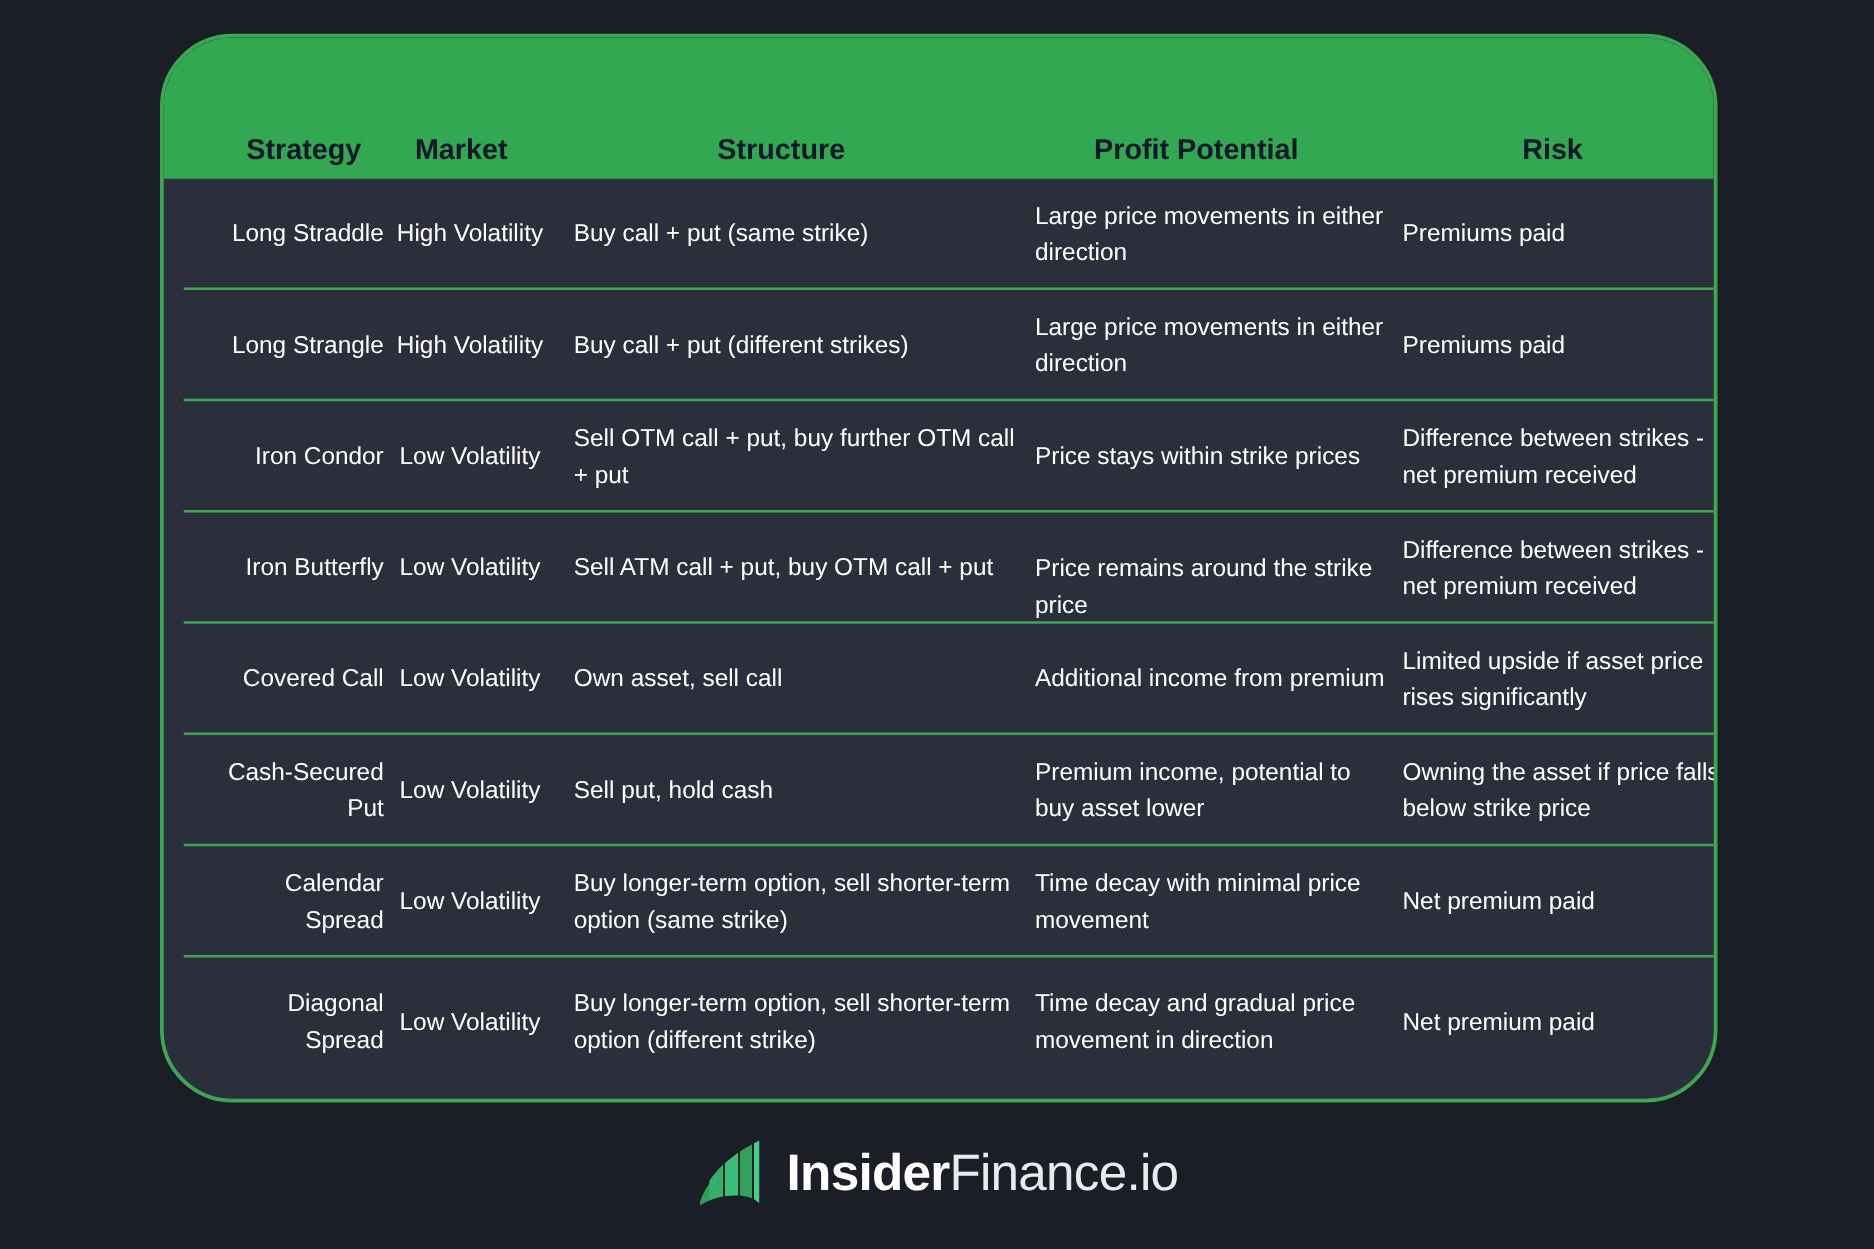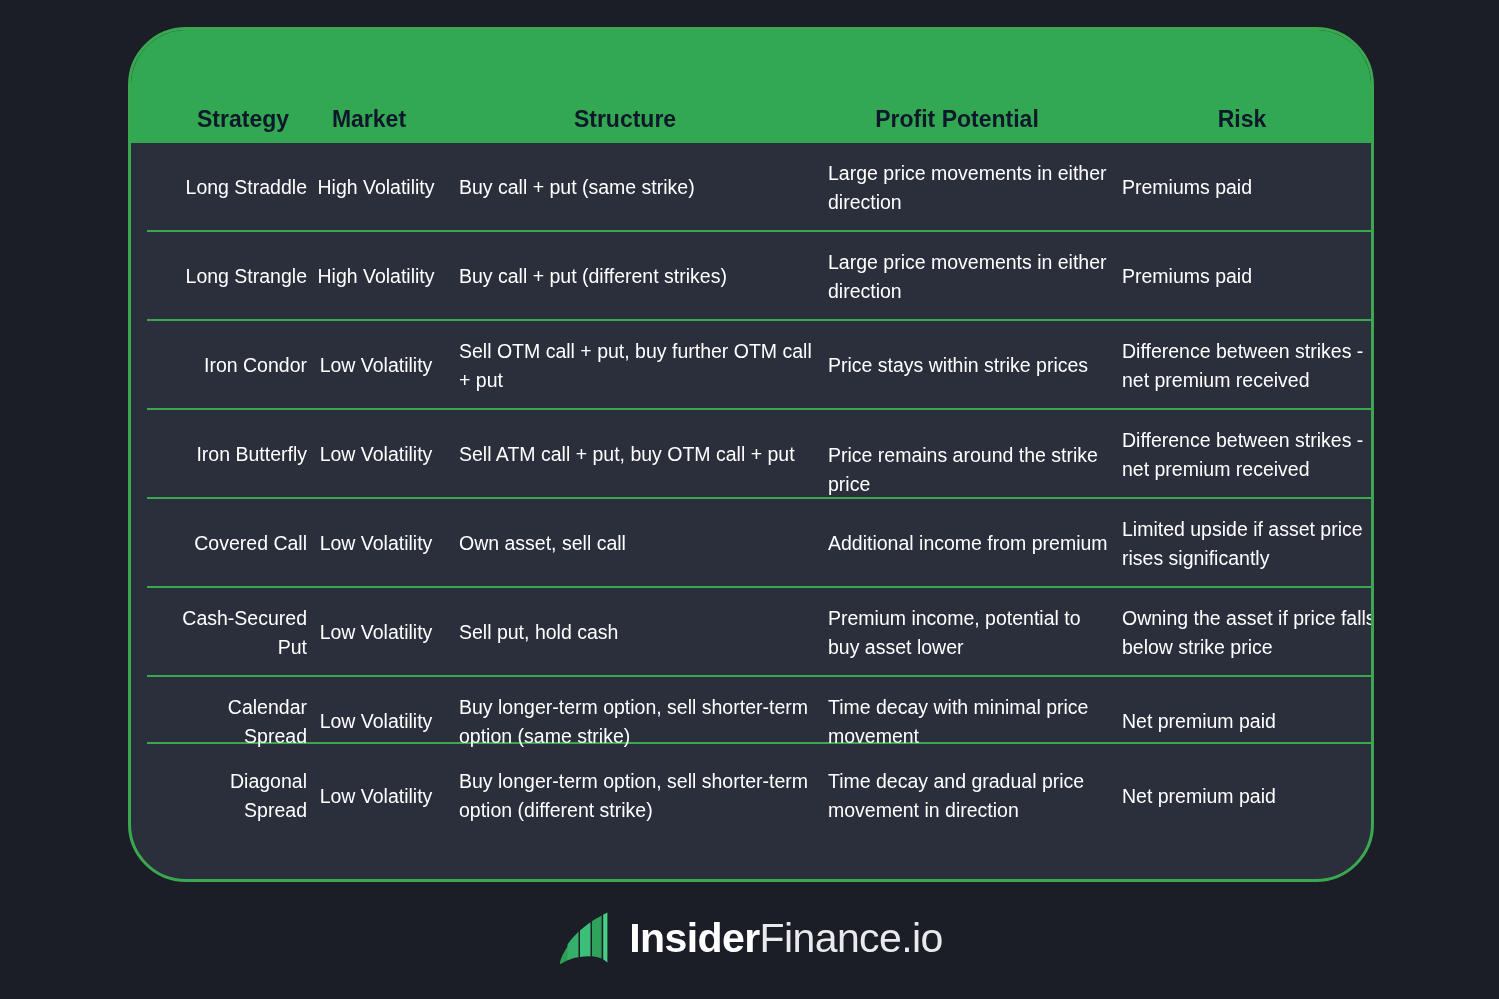--- a/index.html
+++ b/index.html
@@ -237,21 +237,21 @@
         </div>
         <div class="row" style="height: 89px;">
           <div class="cells">
             <div class="cell c-strategy" style="top: 16px;">Cash-Secured Put</div>
             <div class="cell c-market" style="top: 30px;">Low Volatility</div>
             <div class="cell c-structure" style="top: 30px;">Sell put, hold cash</div>
             <div class="cell c-profit" style="top: 16px;">Premium income, potential to buy asset lower</div>
             <div class="cell c-risk" style="top: 16px;">Owning the asset if price falls below strike price</div>
           </div>
         </div>
-        <div class="row" style="height: 67px;">
+        <div class="row" style="height: 89px;">
           <div class="cells">
             <div class="cell c-strategy" style="top: 16px;">Calendar Spread</div>
             <div class="cell c-market" style="top: 30px;">Low Volatility</div>
             <div class="cell c-structure" style="top: 16px;">Buy longer-term option, sell shorter-term option (same strike)</div>
             <div class="cell c-profit" style="top: 16px;">Time decay with minimal price movement</div>
             <div class="cell c-risk" style="top: 30px;">Net premium paid</div>
           </div>
         </div>
         <div class="row" style="height: 104px;">
           <div class="cells">

